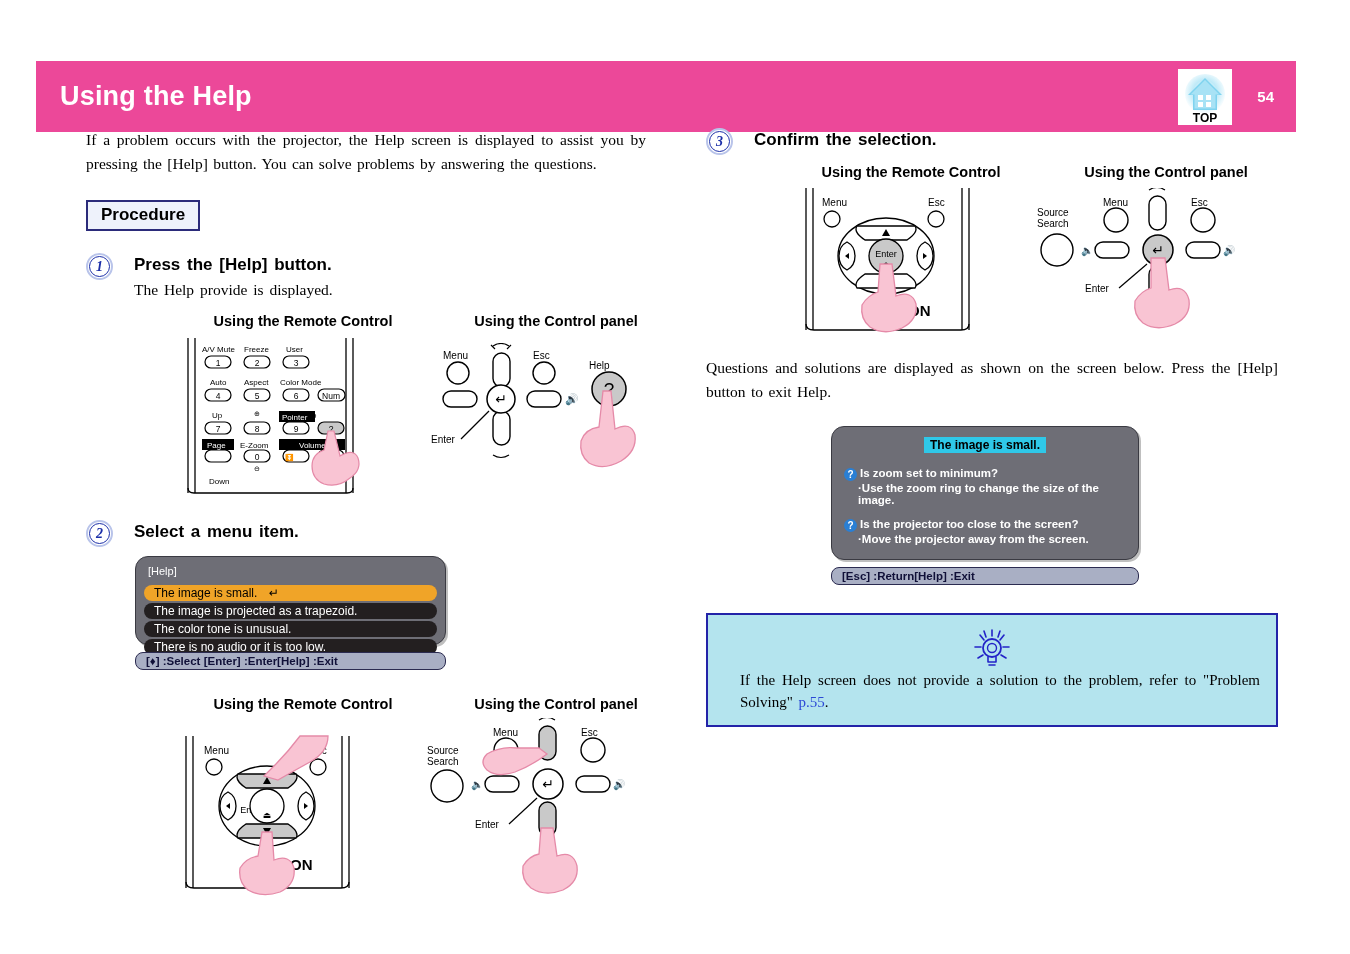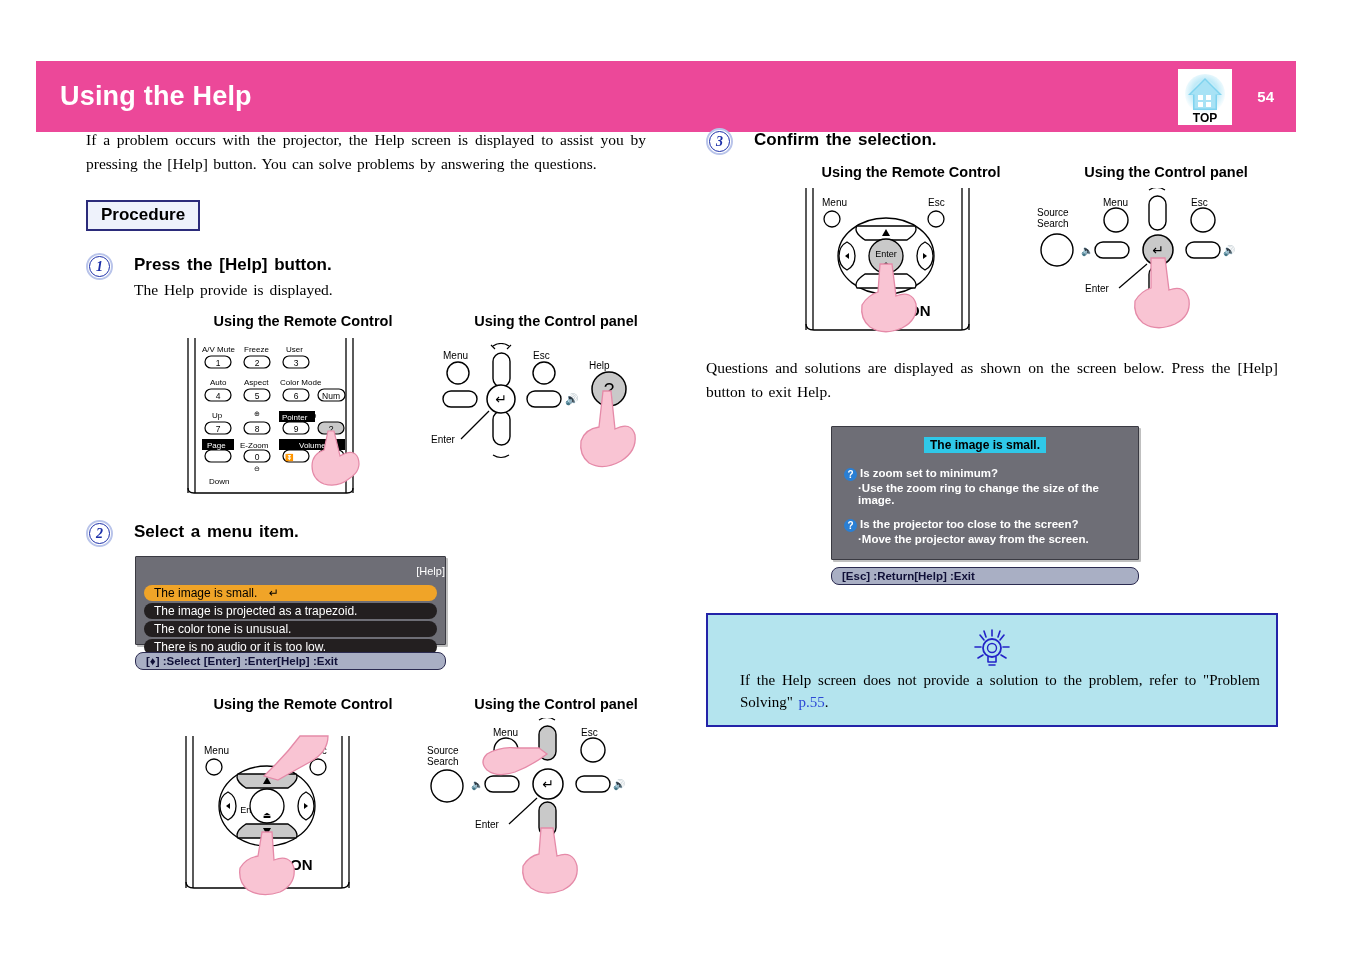--- a/index.html
+++ b/index.html
@@ -148,29 +148,28 @@
     font-weight: bold;
     font-size: 14.5px;
     color: #000;
     text-align: center;
   }
 
   
   .osd {
     background: #6e6e76;
     border: 1.5px solid #3a3a42;
-    border-radius: 1px;
+    border-radius: 13px;
     box-shadow: 2px 2px 0 rgba(0,0,0,0.25);
     font-family: "Liberation Sans", sans-serif;
   }
   .osd-title {
     color: #ffffff;
     font-size: 11px;
     padding: 8px 0 8px 12px;
-    text-align: right;
   }
   .osd-item {
     color: #ffffff;
     font-size: 12px;
     background: #231f20;
     border-radius: 9px;
     margin: 0 8px 2px 8px;
     padding: 1px 10px;
     white-space: nowrap;
   }

